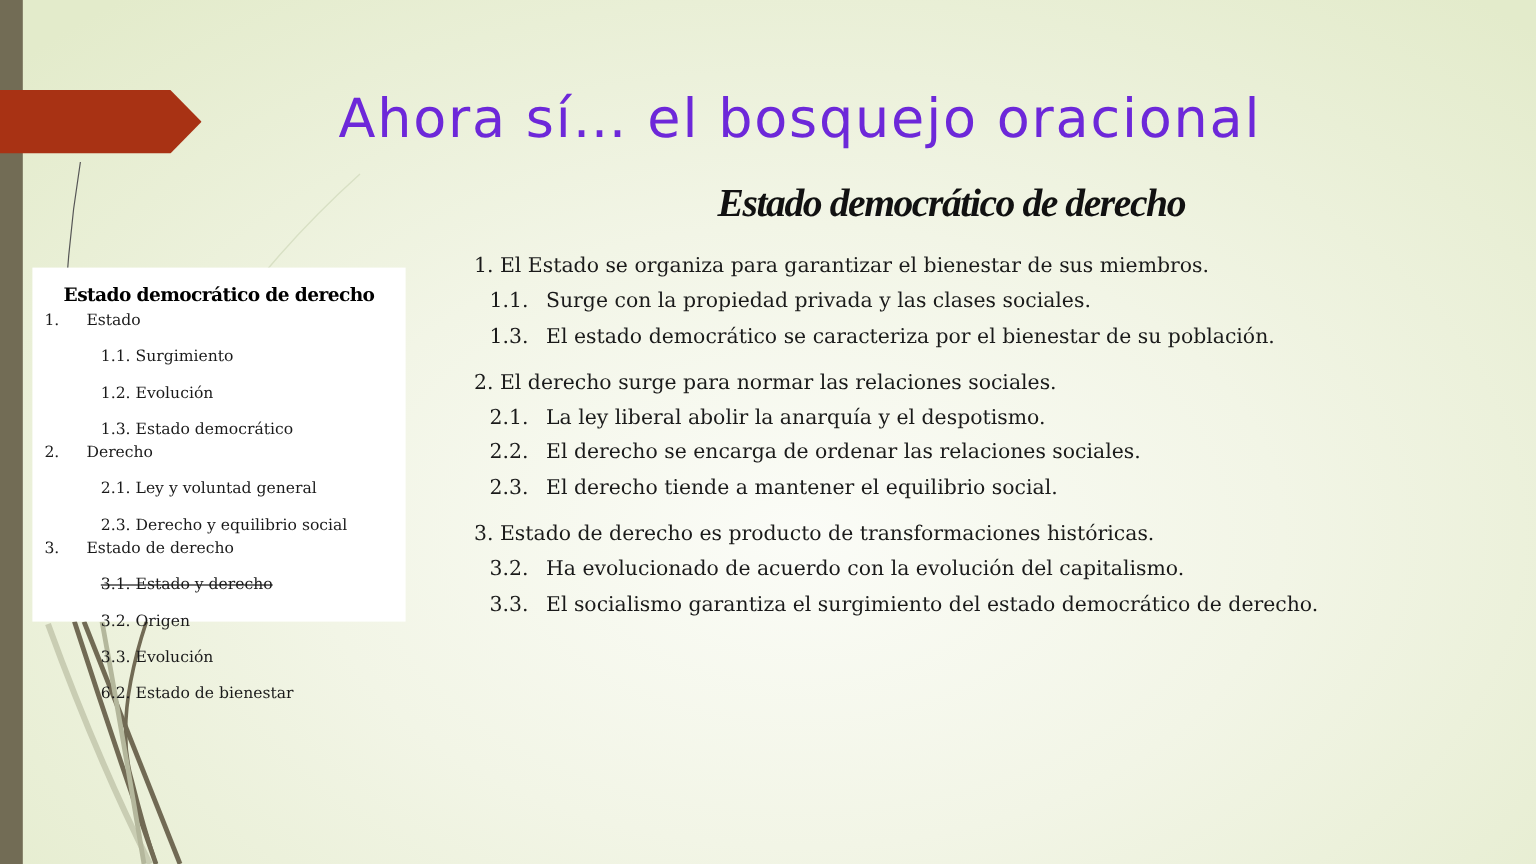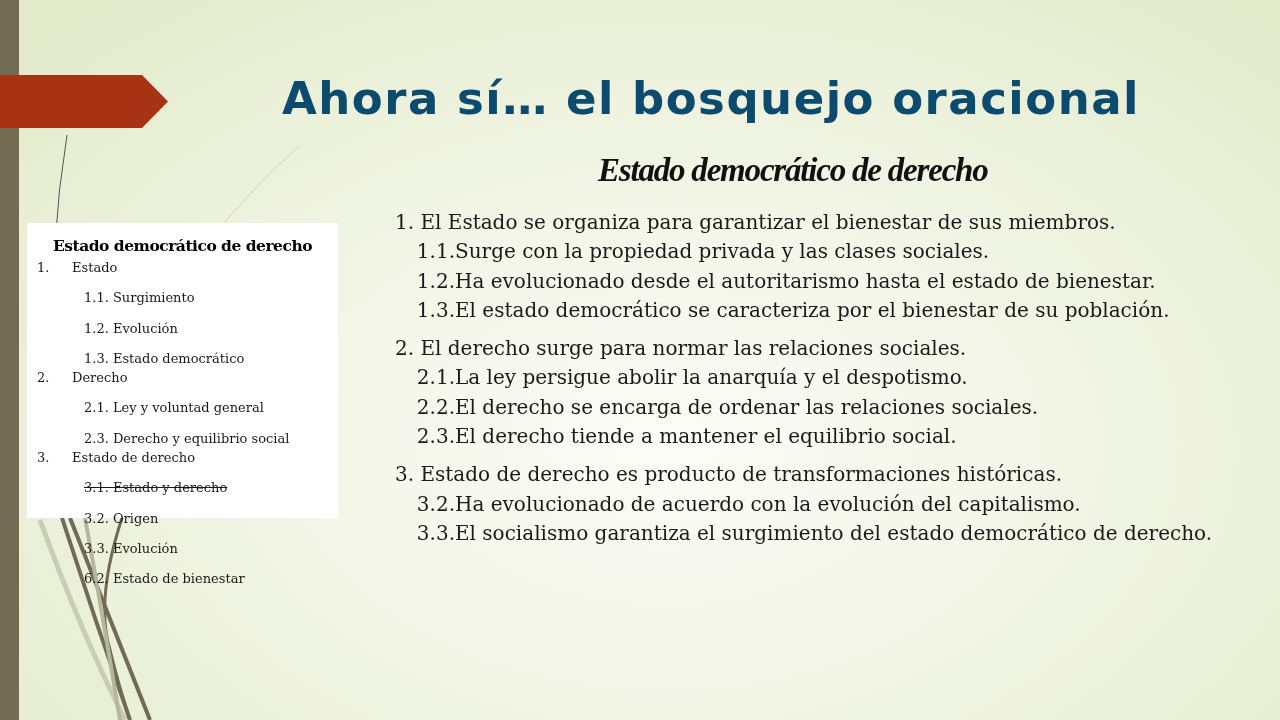--- a/index.html
+++ b/index.html
@@ -5,22 +5,22 @@
   html, body { margin: 0; padding: 0; }
   body {
     width: 1280px; height: 720px; overflow: hidden; position: relative;
     background: radial-gradient(ellipse 70% 80% at 52% 62%, #fbfcf7 0%, #f2f5e6 45%, #e3ebcb 100%);
   }
   .left-bar { position: absolute; left: 0; top: 0; width: 19px; height: 720px; background: #726c55; }
   .banner { position: absolute; left: 0; top: 75px; width: 168px; height: 53px; }
   .deco { position: absolute; left: 0; top: 0; width: 400px; height: 720px; pointer-events: none; }
   .title {
     position: absolute; left: 282px; top: 72px; width: 900px;
-    font-family: "DejaVu Sans", sans-serif; font-size: 45px; font-weight: 700;
-    color: #0c4a6e; letter-spacing: 1.5px; white-space: nowrap;
+    font-family: "DejaVu Sans", sans-serif; font-size: 45px; font-weight: 400;
+    color: #6d28d9; letter-spacing: 1.5px; white-space: nowrap;
   }
   .subtitle {
     position: absolute; left: 598px; top: 152px;
     font-family: "Liberation Serif", serif; font-style: italic; font-weight: bold;
     font-size: 33px; color: #111; letter-spacing: -1.2px; white-space: nowrap;
   }
   .outline-box {
     position: absolute; left: 27px; top: 223px; width: 311px; height: 295px;
     background: #ffffff;
     font-family: "DejaVu Serif", serif; font-size: 13px; color: #1a1a1a;
@@ -28,25 +28,25 @@
   .outline-box .box-title {
     text-align: center; font-weight: bold; font-size: 15.5px; margin-top: 13px; margin-bottom: 3px;
     letter-spacing: -0.5px; color: #000;
   }
   .outline-box .row { height: 19.3px; line-height: 19.3px; white-space: nowrap; font-size: 13px; }
   .outline-box .l1 .num { display: inline-block; width: 45px; padding-left: 10px; box-sizing: border-box; }
   .outline-box .l2 { padding-left: 57px; margin-top: 11px; }
   .strike { text-decoration: line-through; }
   .body-text {
     position: absolute; left: 395px; top: 208px; width: 856px;
-    font-family: "DejaVu Serif", serif; font-size: 20px; color: #1a1a1a;
+    font-family: "DejaVu Serif", serif; font-size: 17px; color: #1a1a1a;
   }
   .body-text .p1 { height: 29.3px; line-height: 29.3px; white-space: nowrap; }
   .body-text .p2 { display: flex; line-height: 29.3px; padding-left: 13px; }
-  .body-text .p2 .n { flex: 0 0 47px; text-align: right; }
+  .body-text .p2 .n { flex: 0 0 47px; }
   .body-text .p2 .t { flex: 1; text-align: justify; }
   .body-text .gap { height: 9px; }
 </style>
 </head>
 <body>
 
 <div class="left-bar"></div>
 
 <svg class="deco" viewBox="0 0 400 720">
   <path d="M67 135 Q58 190 55 245" stroke="#555" stroke-width="1" fill="none"></path>
@@ -84,32 +84,28 @@
   <div class="row l2">6.2. Estado de bienestar</div>
 </div>
 
 <div class="body-text">
   <div class="p1">1. El Estado se organiza para garantizar el bienestar de sus miembros.</div>
   <div class="p2">
       <span class="n">1.1.</span>
       <span class="t">Surge con la propiedad privada y las clases sociales.</span>
     </div>
   <div class="p2">
-      <span class="n">1.2.</span>
-      <span class="t">Ha evolucionado desde el autoritarismo hasta el estado de bienestar.</span>
-    </div>
-  <div class="p2">
       <span class="n">1.3.</span>
       <span class="t">El estado democrático se caracteriza por el bienestar de su población.</span>
     </div>
   <div class="gap"></div>
   <div class="p1">2. El derecho surge para normar las relaciones sociales.</div>
   <div class="p2">
       <span class="n">2.1.</span>
-      <span class="t">La ley persigue abolir la anarquía y el despotismo.</span>
+      <span class="t">La ley liberal abolir la anarquía y el despotismo.</span>
     </div>
   <div class="p2">
       <span class="n">2.2.</span>
       <span class="t">El derecho se encarga de ordenar las relaciones sociales.</span>
     </div>
   <div class="p2">
       <span class="n">2.3.</span>
       <span class="t">El derecho tiende a mantener el equilibrio social.</span>
     </div>
   <div class="gap"></div>

